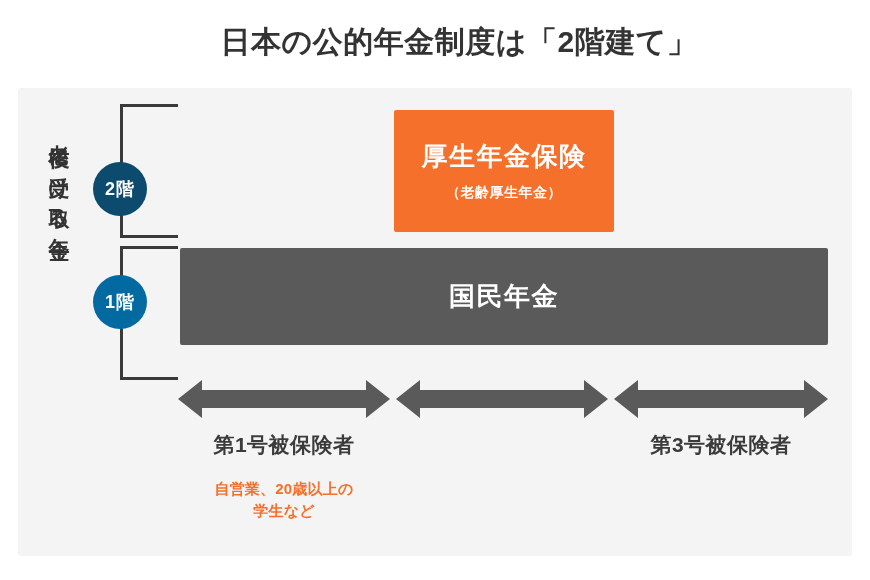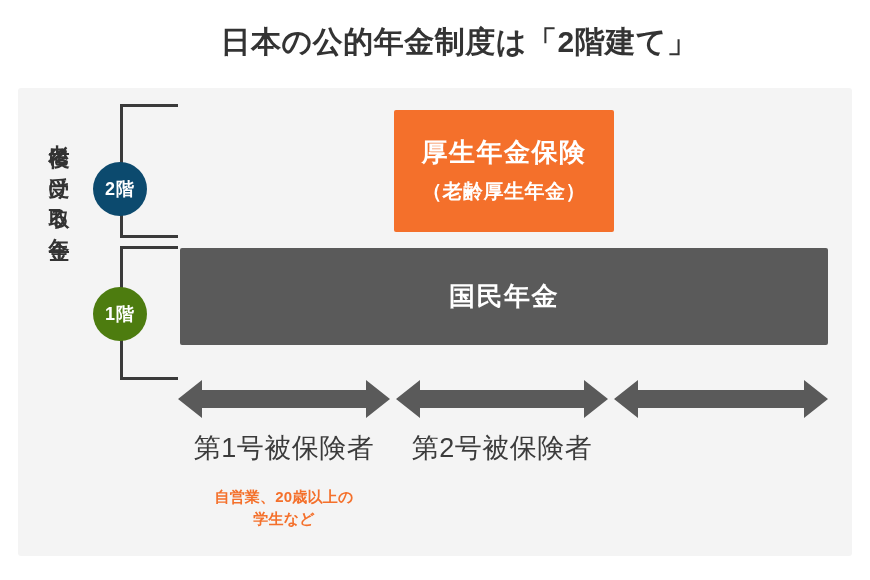--- a/index.html
+++ b/index.html
@@ -91,22 +91,22 @@
     color: #ffffff;
     letter-spacing: 1px;
   }
   #badge-floor2 {
     left: 93px;
     top: 162px;
     background: #0c4a6e;
   }
   #badge-floor1 {
     left: 93px;
-    top: 287px;
-    background: #4d7c0f;
+    top: 275px;
+    background: #0369a1;
   }
 
   
   .scheme-box {
     position: absolute;
     box-sizing: border-box;
     display: flex;
     flex-direction: column;
     align-items: center;
     justify-content: center;
@@ -127,26 +127,25 @@
     height: 97px;
     background: #5a5a5a;
   }
   .scheme-main {
     font-size: 26px;
     font-weight: bold;
     letter-spacing: 1.5px;
     line-height: 1.2;
   }
   .scheme-sub {
-    font-size: 20px;
+    font-size: 14px;
     font-weight: bold;
     letter-spacing: 0.5px;
     margin-top: 12px;
     line-height: 1.2;
-    font-family: Liberation Mono, monospace;
   }
 
   
   .arrow {
     position: absolute;
     top: 378px;
     height: 42px;
   }
   #arrow-1 { left: 178px; width: 212px; }
   #arrow-2 { left: 396px; width: 212px; }
@@ -157,22 +156,22 @@
   .category {
     position: absolute;
     top: 432px;
     text-align: center;
   }
   #category-1 { left: 172px; width: 224px; }
   #category-2 { left: 390px; width: 224px; }
   #category-3 { left: 608px; width: 226px; }
 
   .category-title {
-    font-size: 27px;
-    font-weight: normal;
+    font-size: 21px;
+    font-weight: bold;
     color: #3b3b3b;
     letter-spacing: 0.5px;
     line-height: 1.25;
     white-space: nowrap;
   }
   .category-desc {
     margin-top: 20px;
     font-size: 15px;
     font-weight: bold;
     color: #f4702b;
@@ -218,16 +217,16 @@
   <svg viewBox="0 0 214 42" preserveAspectRatio="none">
     <polygon points="0,21 24,2 24,12 190,12 190,2 214,21 190,40 190,30 24,30 24,40" fill="#5a5a5a"></polygon>
   </svg>
 </div>
 
 <div id="category-1" class="category">
   <div class="category-title">第1号被保険者</div>
   <div class="category-desc">自営業、20歳以上の<br>学生など</div>
 </div>
 <div id="category-2" class="category">
-  <div class="category-title">第2号被保険者</div>
 </div>
 <div id="category-3" class="category">
+  <div class="category-title">第3号被保険者</div>
 </div>
 
 </body></html>

